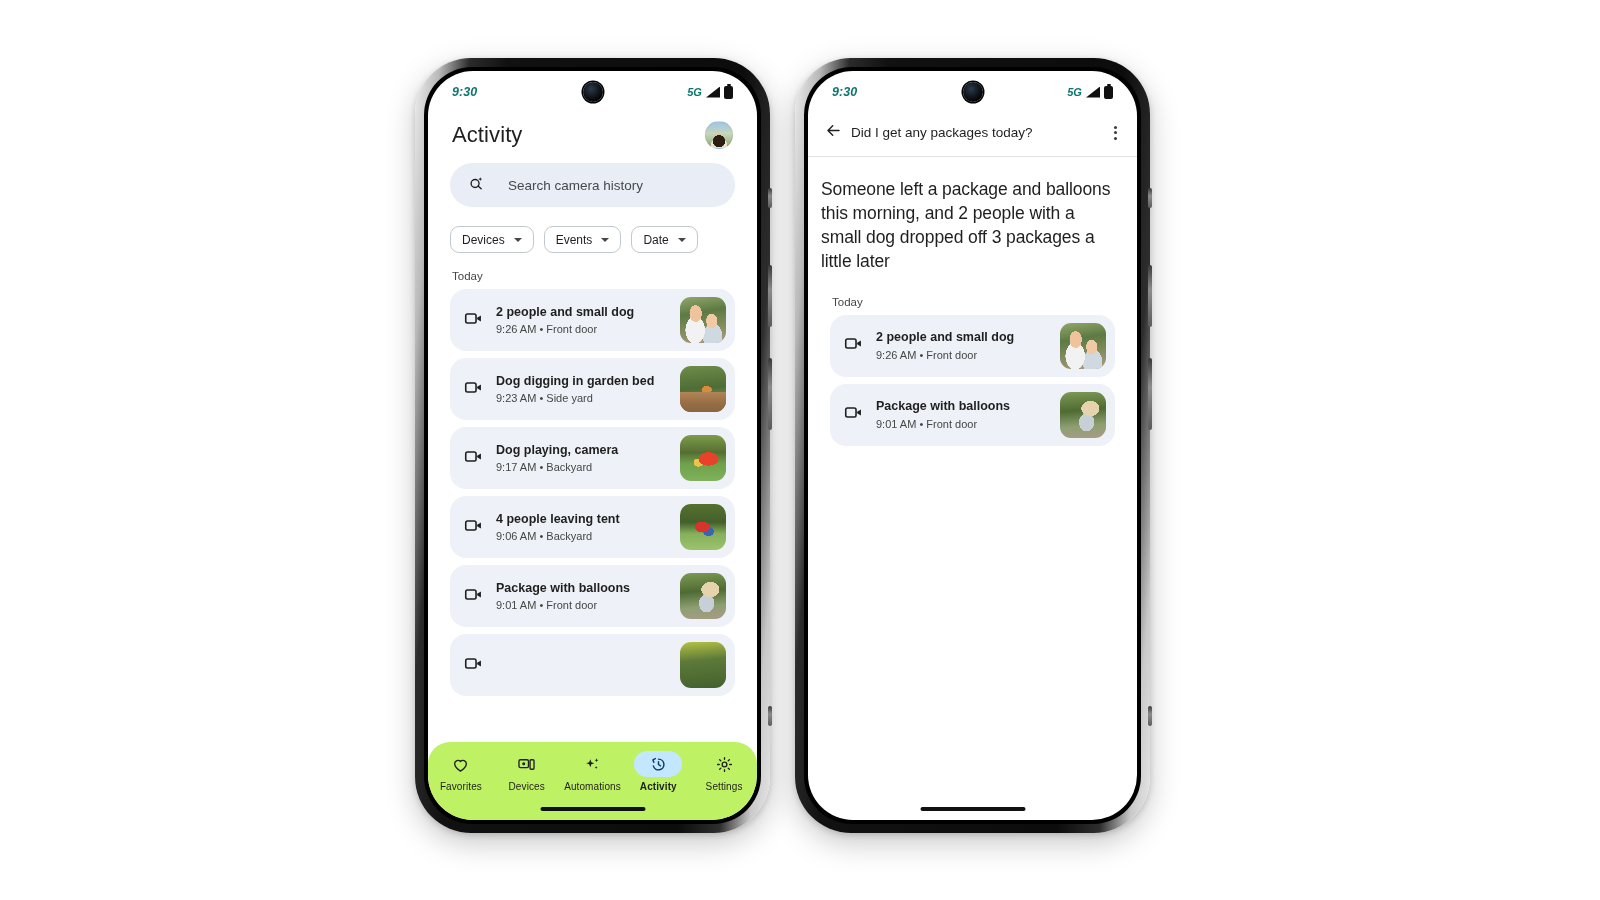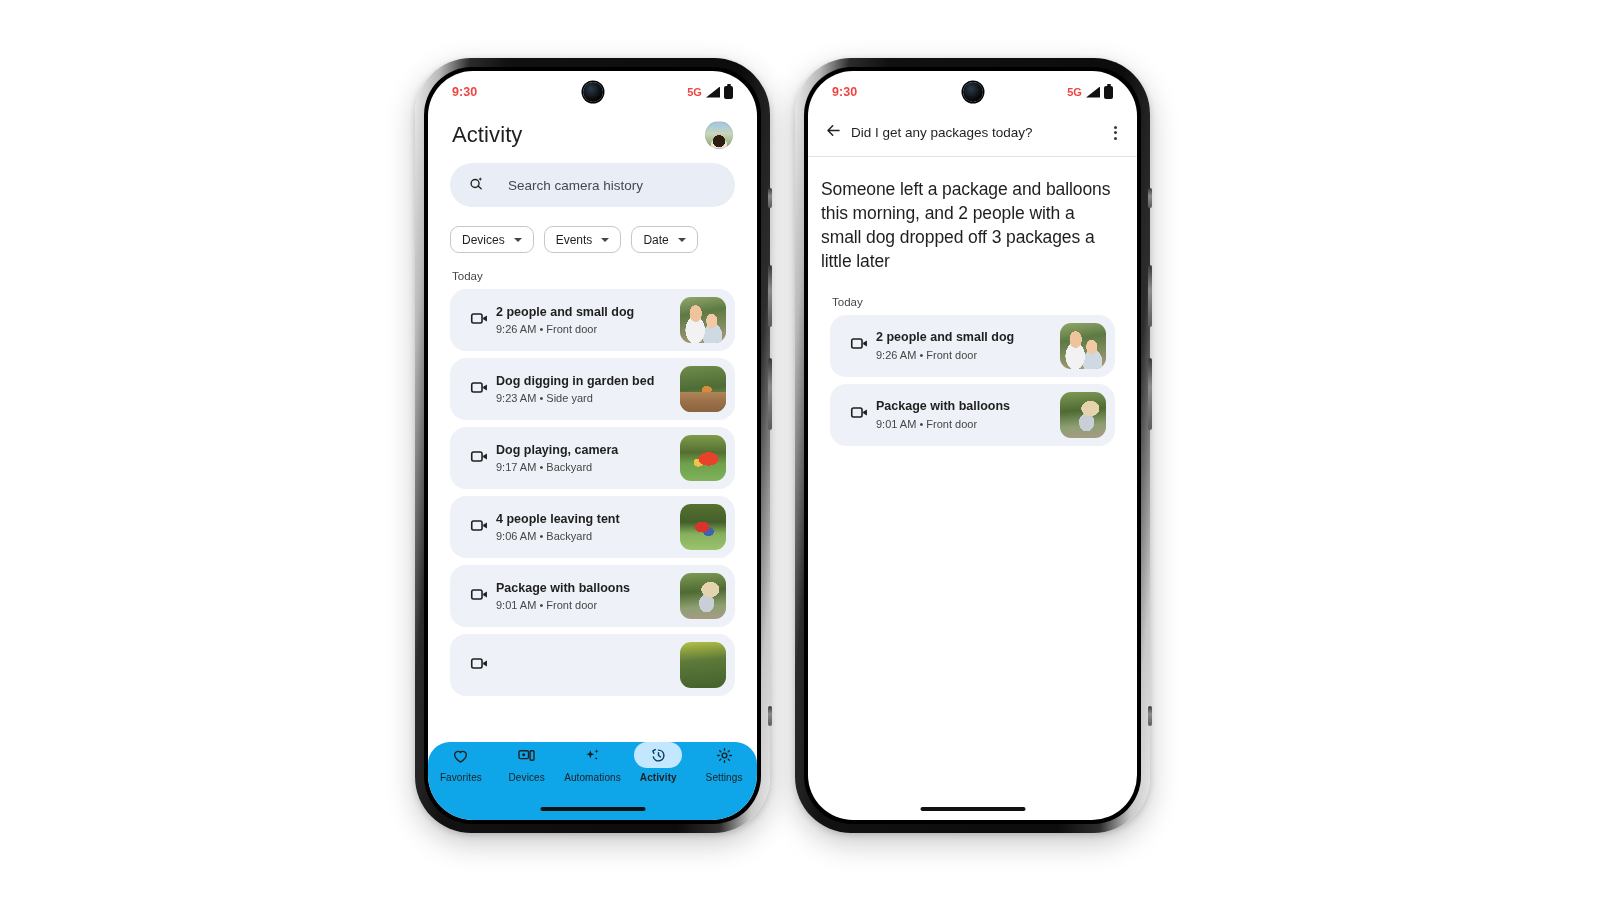--- a/index.html
+++ b/index.html
@@ -46,22 +46,23 @@
   .side-btn.power { top: 207px; height: 62px; }
   .side-btn.vol   { top: 300px; height: 72px; }
   .side-btn.tiny  { top: 130px; height: 20px; }
   .side-btn.tiny2 { top: 648px; height: 20px; }
 
   
   .statusbar {
     position: relative; height: 42px;
     display: flex; align-items: center; justify-content: space-between;
     padding: 0 24px;
-    font-size: 12.5px; font-weight: 700; color: #ef4444;
+    font-size: 12.5px; font-weight: 700; color: #0f766e;
     letter-spacing: .1px;
+    font-style: italic;
   }
   .camera-hole {
     position: absolute; left: 50%; top: 21px;
     transform: translate(-50%,-50%);
     width: 20px; height: 20px; border-radius: 50%;
     background: radial-gradient(circle at 40% 35%, #2b3a49 0%, #11161c 45%, #000 75%);
     box-shadow: 0 0 0 1.5px #000;
   }
   .status-right { display: flex; align-items: center; gap: 4px; justify-content: flex-end; }
   .status-right .net { font-size: 11px; font-weight: 700; }
@@ -122,39 +123,40 @@
     font-size: 11.5px; color: #444746;
     padding: 17px 24px 7px 24px;
   }
 
   .list { padding: 0 22px; display: flex; flex-direction: column; gap: 7px; }
   .card {
     background: #eef1f7;
     border-radius: 16px;
     height: 62px;
     display: flex; align-items: center;
-    padding: 0 9px 0 20px;
-    gap: 7px;
+    padding: 0 9px 0 14px;
+    gap: 13px;
     position: relative;
   }
   .card .txt { flex: 1; min-width: 0; }
   .card .t1 { font-size: 12.5px; font-weight: 700; color: #1f1f1f; line-height: 1.25; }
   .card .t2 { font-size: 11px; color: #444746; margin-top: 3px; }
   .thumb {
     width: 46px; height: 46px; border-radius: 11px;
     flex: none; overflow: hidden; background: #cfd6c6;
   }
 
   .cam-icon { flex: none; width: 19px; height: 19px; }
 
   
   .bottom-wrap {
     position: absolute; left: 0; right: 0; bottom: 0;
-    background: #0ea5e9;
+    background: #bef264;
     border-top-left-radius: 22px; border-top-right-radius: 22px;
+    padding-top: 9px;
     height: 78px;
   }
   .navrow { display: flex; justify-content: space-around; align-items: flex-start; }
   .navitem { display: flex; flex-direction: column; align-items: center; width: 62px; }
   .navpill {
     width: 48px; height: 26px; border-radius: 14px;
     display: flex; align-items: center; justify-content: center;
   }
   .navpill.active { background: #c2e7ff; }
   .navlabel { font-size: 10px; color: #1f1f1f; margin-top: 4px; letter-spacing: .1px; }

